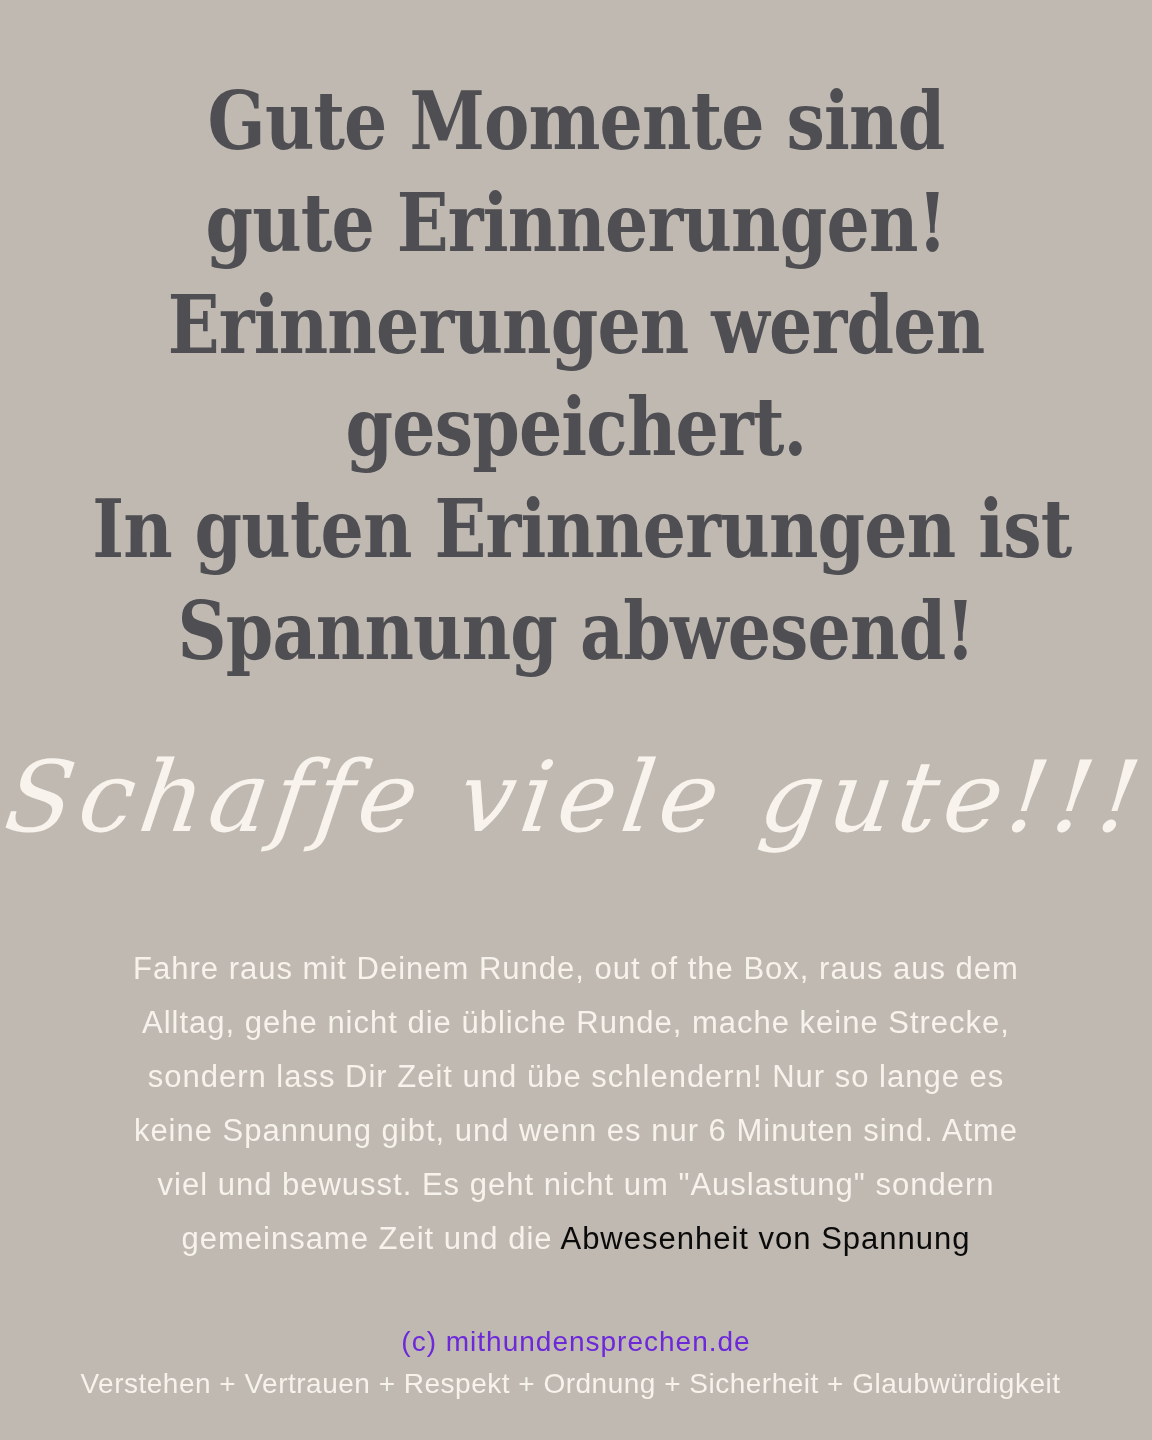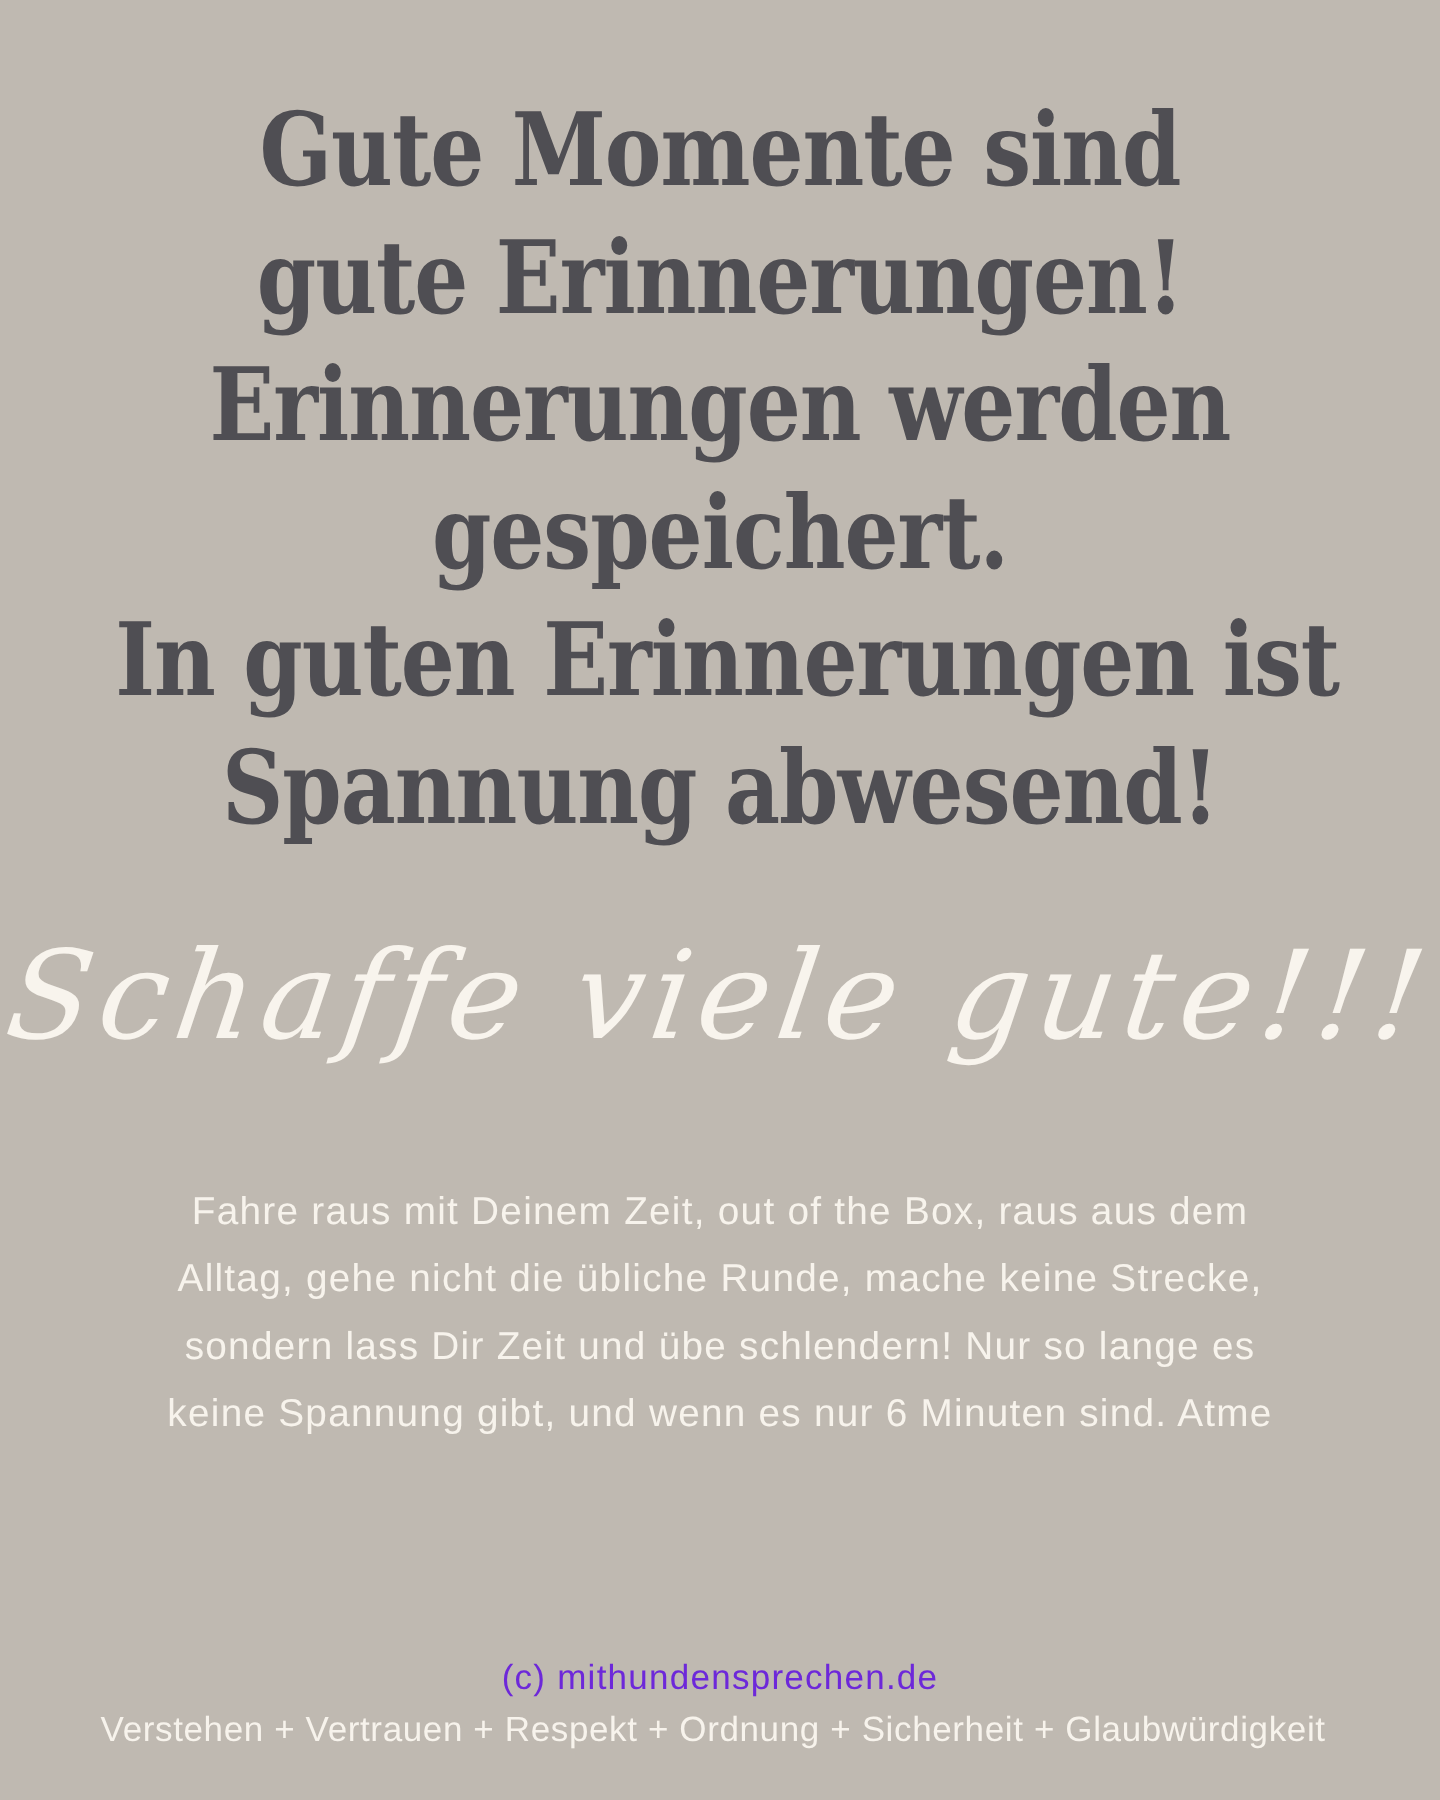--- a/index.html
+++ b/index.html
@@ -108,23 +108,27 @@
     <span class="hl-line">gute Erinnerungen!</span>
     <span class="hl-line">Erinnerungen werden</span>
     <span class="hl-line">gespeichert.</span>
     <span class="hl-line">In guten Erinnerungen ist</span>
     <span class="hl-line">Spannung abwesend!</span>
   </div>
 
   <div class="script-quote">Schaffe viele gute!!!</div>
 
   <div class="body-text">
-    <span class="b-line">Fahre raus mit Deinem Zeit, out of the Box, raus aus dem</span>
+    <span class="b-line">Fahre raus mit Deinem Runde, out of the Box, raus aus dem</span>
     <span class="b-line">Alltag, gehe nicht die übliche Runde, mache keine Strecke,</span>
     <span class="b-line">sondern lass Dir Zeit und übe schlendern! Nur so lange es</span>
     <span class="b-line">keine Spannung gibt, und wenn es nur 6 Minuten sind. Atme</span>
+    <span class="b-line">viel und bewusst. Es geht nicht um "Auslastung" sondern</span>
+    <span class="b-line">
+      <span>gemeinsame Zeit und die </span><span class="hl-black">Abwesenheit von Spannung</span>
+    </span>
   </div>
 
   <div class="copyright-line">(c) mithundensprechen.de</div>
 
   <div class="values-line">Verstehen + Vertrauen + Respekt + Ordnung + Sicherheit + Glaubwürdigkeit</div>
 
 </div>
 
 </body></html>

